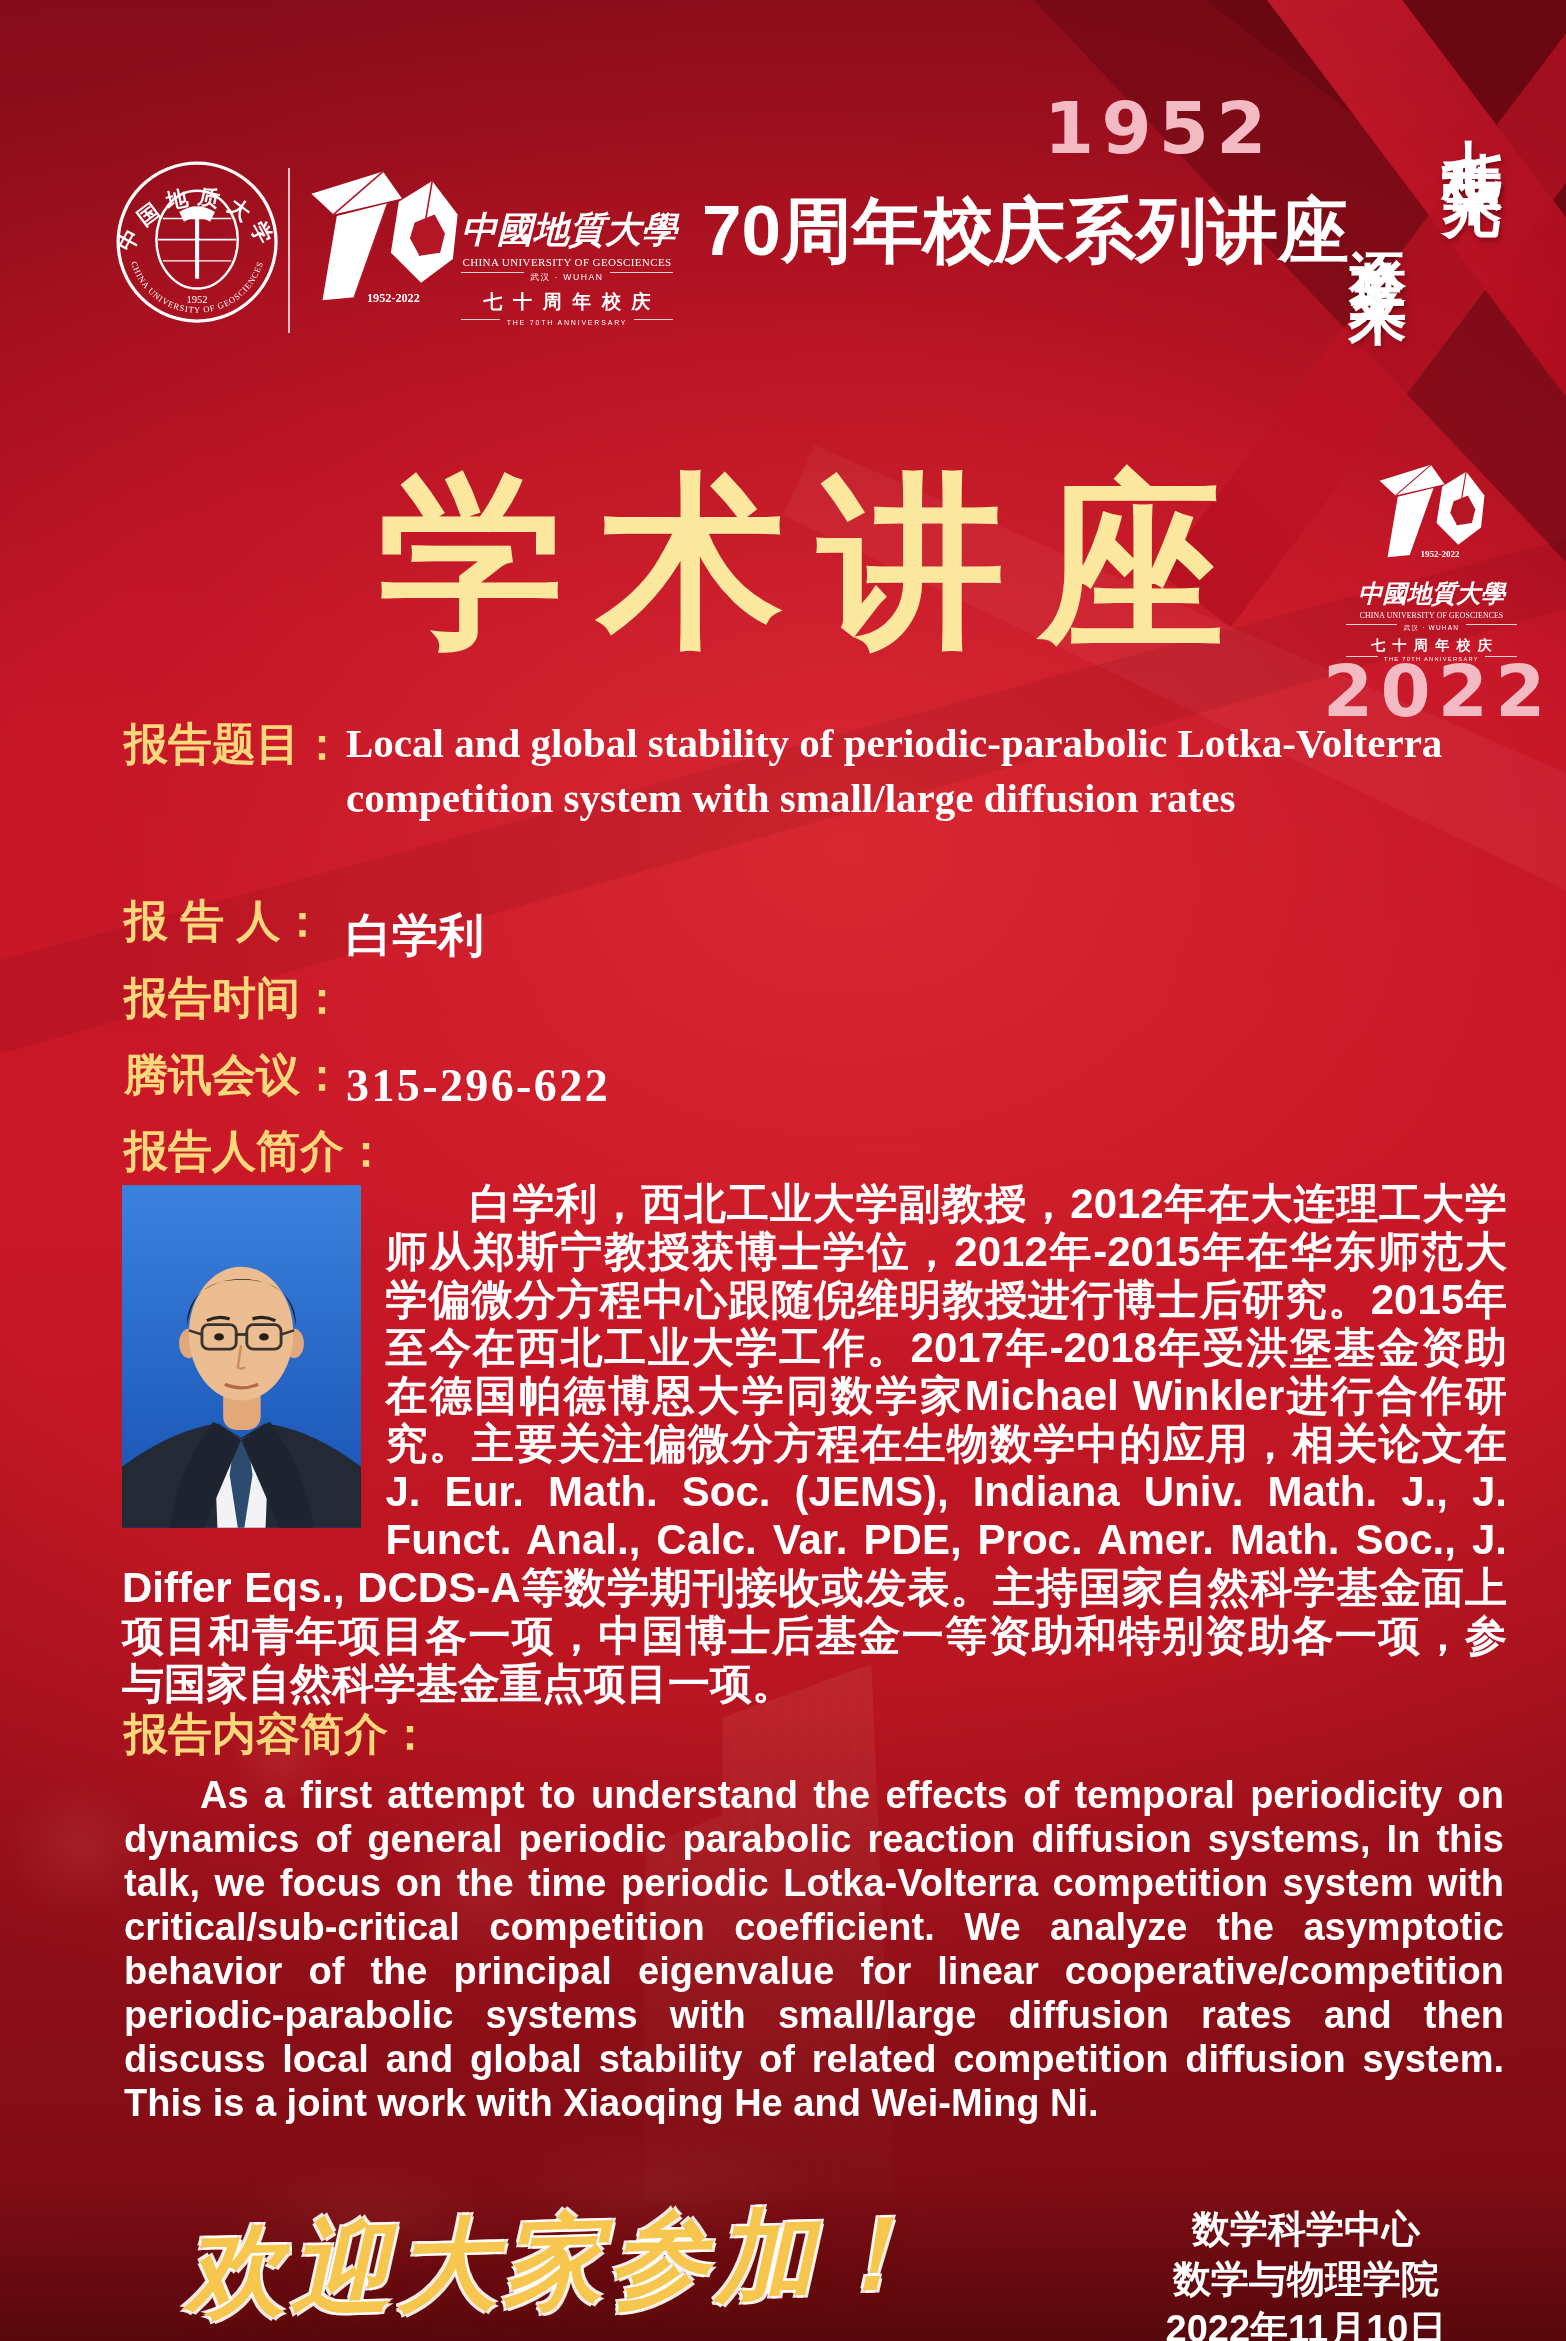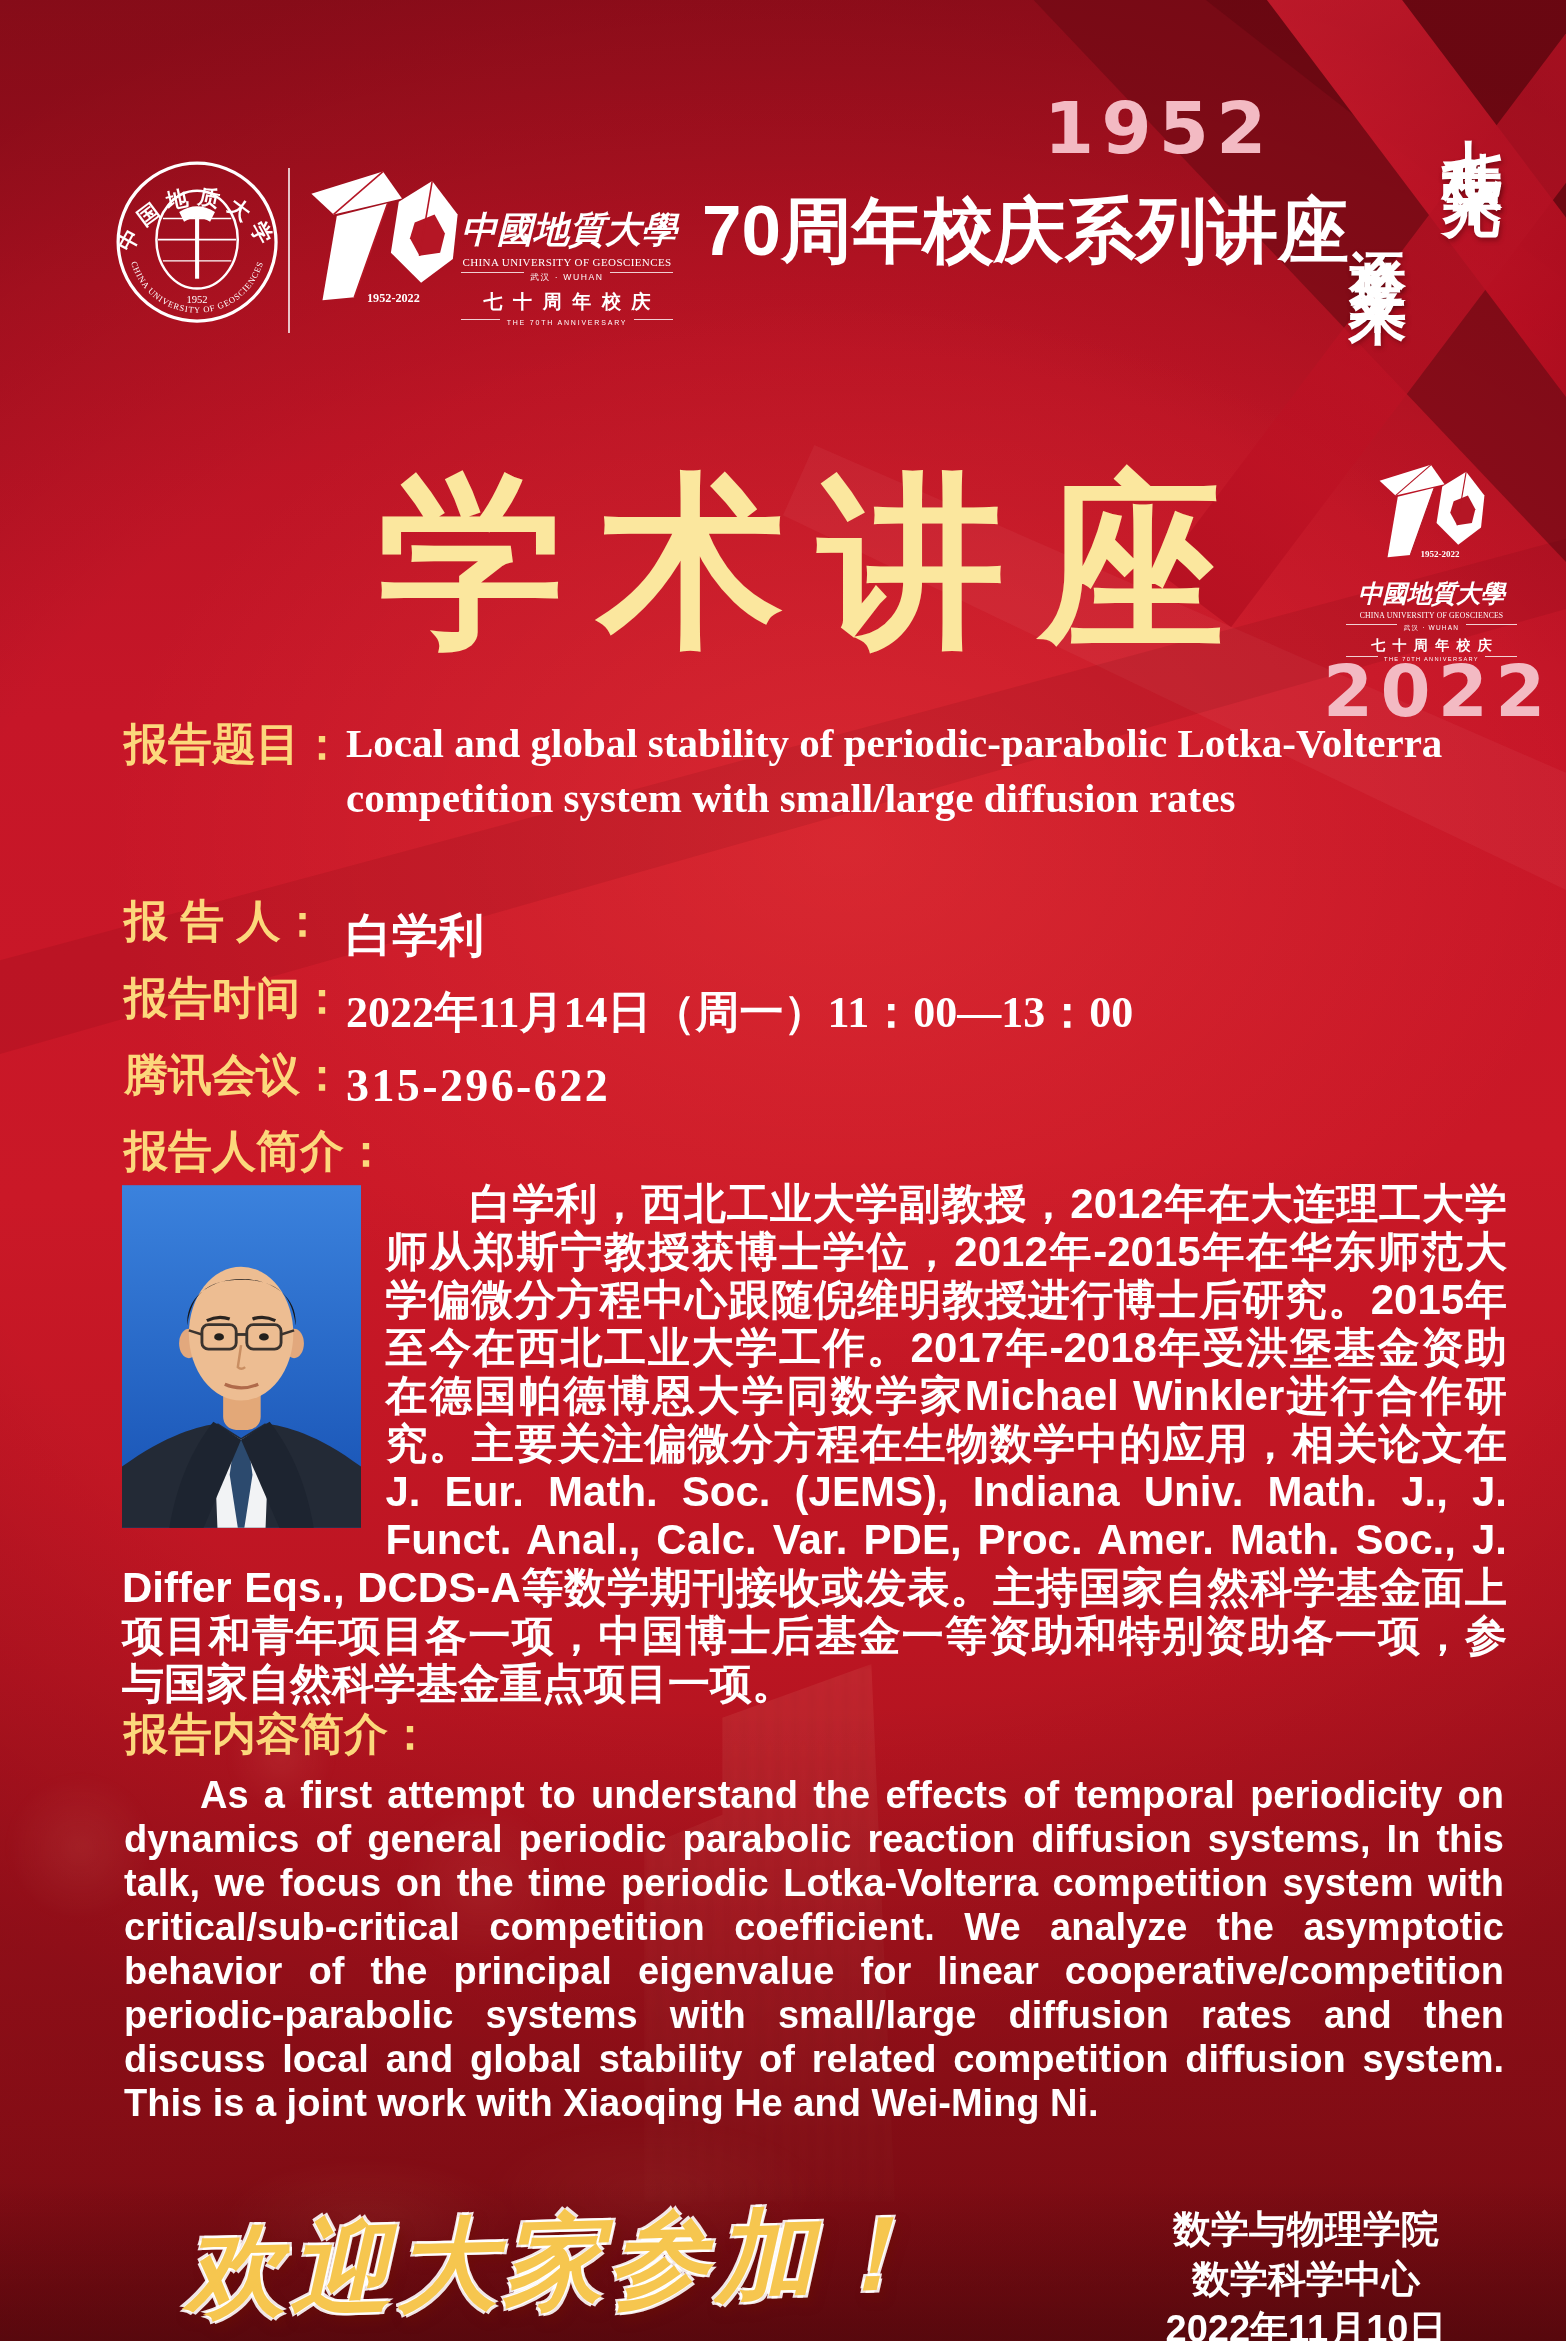--- a/index.html
+++ b/index.html
@@ -187,21 +187,20 @@
 
   <div class="abs year-pink" style="left:1323px;top:649px;">2022</div>
 
   <div class="row-label" style="top:715px;">报告题目：</div>
   <div class="abs title-text" style="left:346px;top:716px;">Local and global stability of periodic-parabolic Lotka-Volterra competition system with small/large diffusion rates</div>
 
   <div class="row-label" style="top:892px;">报 告 人：</div>
   <div class="abs val" style="left:346px;top:889px;font-size:46px;font-weight:800;">白学利</div>
 
   <div class="row-label" style="top:969px;">报告时间：</div>
-  <div class="abs val serif" style="left:346px;top:967px;font-size:44px;font-weight:700;">2022年11月14日（周一）11：00—13：00</div>
 
   <div class="row-label" style="top:1046px;">腾讯会议：</div>
   <div class="abs val serif" style="left:346px;top:1043px;font-size:46px;font-weight:700;letter-spacing:2.4px;">315-296-622</div>
 
   <div class="row-label" style="top:1122px;">报告人简介：</div>
 
   <div class="abs bio-block" style="left:122px;top:1180px;">
     <div class="photo">
       <svg width="239" height="343" viewBox="0 0 293 420">
         <defs>
@@ -238,19 +237,19 @@
 
   <div class="row-label" style="top:1705px;">报告内容简介：</div>
 
   <div class="abs abstract" style="left:124px;top:1773px;">
     <p>As a first attempt to understand the effects of temporal periodicity on dynamics of general periodic parabolic reaction diffusion systems, In this talk, we focus on the time periodic Lotka-Volterra competition system with critical/sub-critical competition coefficient. We analyze the asymptotic behavior of the principal eigenvalue for linear cooperative/competition periodic-parabolic systems with small/large diffusion rates and then discuss local and global stability of related competition diffusion system. This is a joint work with Xiaoqing He and Wei-Ming Ni.</p>
   </div>
 
   <div class="abs welcome" style="left:184px;top:2196px;">欢迎大家参加！</div>
 
   <div class="abs org-block" style="left:1139px;top:2204px;">
+    <div>数学科学中心</div>
     <div>数学与物理学院</div>
-    <div>数学科学中心</div>
     <div>2022年11月10日</div>
   </div>
 
 </div>
 
 
 </body></html>

